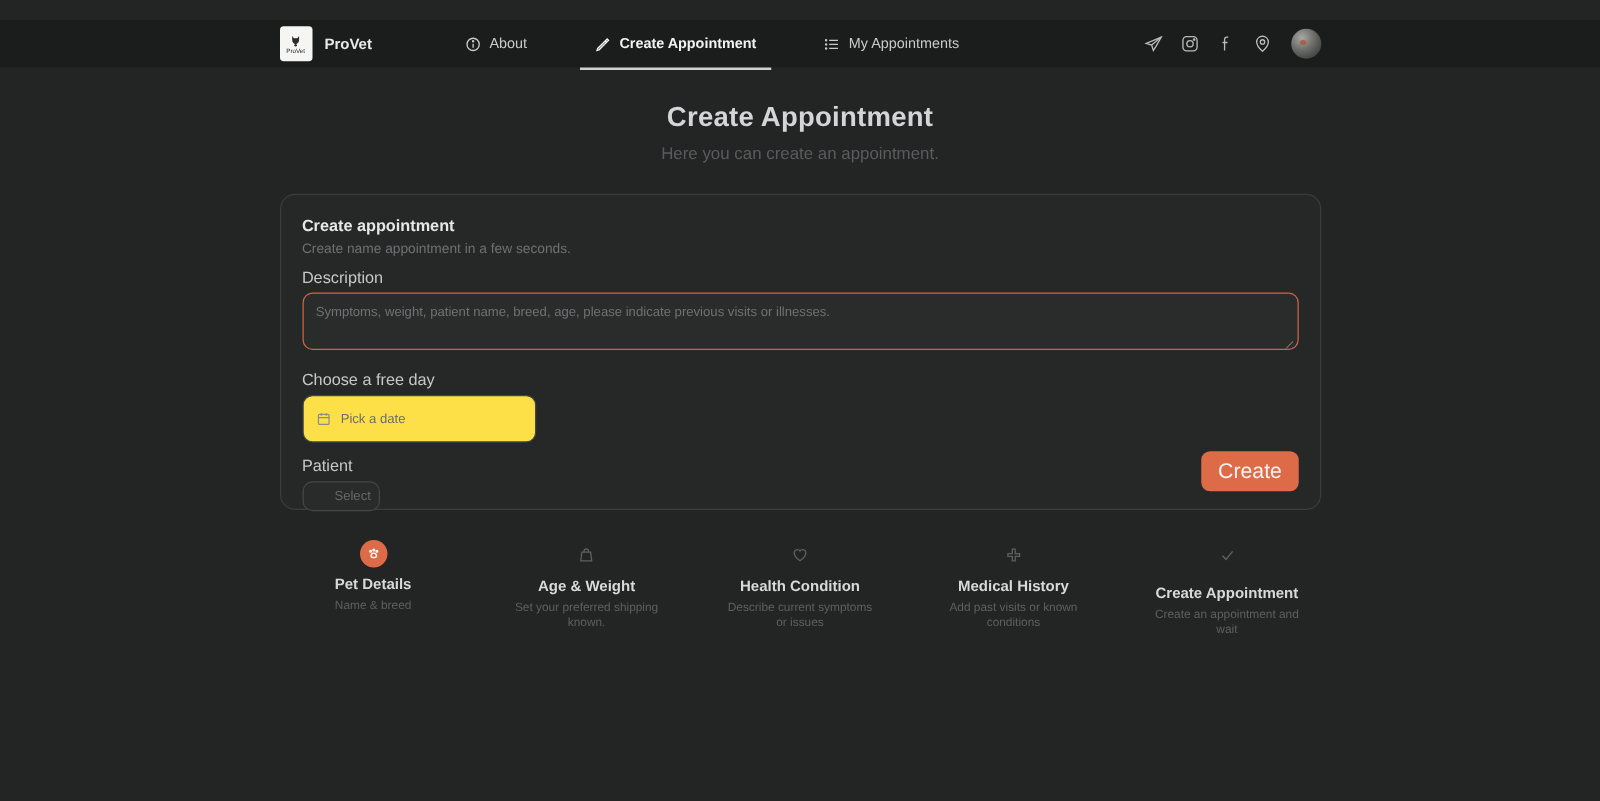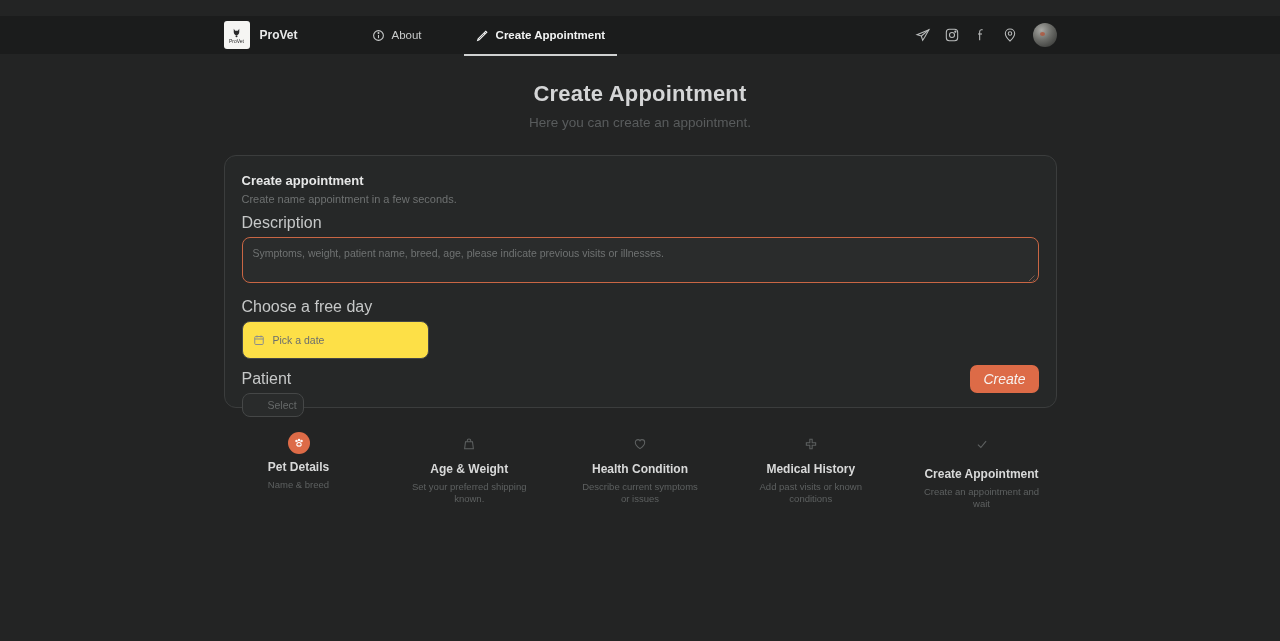--- a/index.html
+++ b/index.html
@@ -85,21 +85,21 @@
     margin-top:25px;
     height:253px;
     background:#262828;
     border:1px solid #3b3d3d;
     border-radius:12px;
     padding:17px;
     position:relative;
   }
   .card-title { font-size:13px; font-weight:bold; color:#e6e7e7; }
   .card-sub { font-size:11px; color:#6e7171; margin-top:5px; }
-  .field-label { font-size:16px; color:#c6c8c8; margin-top:11px; margin-bottom:5px; }
+  .field-label { font-size:13px; color:#c6c8c8; margin-top:11px; margin-bottom:5px; }
 
   textarea {
     width:100%;
     height:46px;
     background:#2a2c2c;
     border:1.5px solid #c96644;
     border-radius:8px;
     padding:9px 10px;
     font-family:Liberation Sans, sans-serif;
     font-size:10.5px;
@@ -144,24 +144,23 @@
   .select-input svg { stroke:#666969; }
 
   .create-btn {
     position:absolute;
     right:17px; bottom:14px;
     background:#dd6b47;
     color:#f7f2ef;
     border:none;
     border-radius:7px;
     font-family:"Liberation Sans", sans-serif;
-    font-size:14px;
+    font-size:17px;
     padding:6px 13px;
     cursor:pointer;
-    font-style:italic;
   }
 
   
   .steps {
     margin-top:24px;
     display:flex;
     justify-content:space-between;
   }
   .step {
     width:150px;
@@ -203,20 +202,31 @@
             <circle cx="12" cy="7.5" r="0.8" fill="currentColor"></circle>
         </svg>
         <span>About</span>
       </a>
       <a class="nav-item active">
         <svg width="13" height="13" viewBox="0 0 24 24" fill="none" stroke-width="2">
           <path d="M3 21 L6 20 L20 6 L18 4 L4 18 Z"></path>
             <line x1="15" y1="7" x2="17" y2="9"></line>
         </svg>
         <span>Create Appointment</span>
+      </a>
+      <a class="nav-item">
+        <svg width="13" height="13" viewBox="0 0 24 24" fill="none" stroke-width="2">
+          <line x1="8" y1="6" x2="21" y2="6"></line>
+            <line x1="8" y1="12" x2="21" y2="12"></line>
+            <line x1="8" y1="18" x2="21" y2="18"></line>
+          <circle cx="3.5" cy="6" r="0.8" fill="currentColor"></circle>
+            <circle cx="3.5" cy="12" r="0.8" fill="currentColor"></circle>
+            <circle cx="3.5" cy="18" r="0.8" fill="currentColor"></circle>
+        </svg>
+        <span>My Appointments</span>
       </a>
     </nav>
 
     <div class="socials">
       <span class="social-icon">
         <svg width="16" height="16" viewBox="0 0 24 24" fill="none" stroke-width="1.6">
           <path d="M21 4 L3 11.5 L9.5 13.5 L11.5 20 L14.5 15.5 L21 4 Z"></path>
             <path d="M9.5 13.5 L21 4"></path>
         </svg>
       </span>

